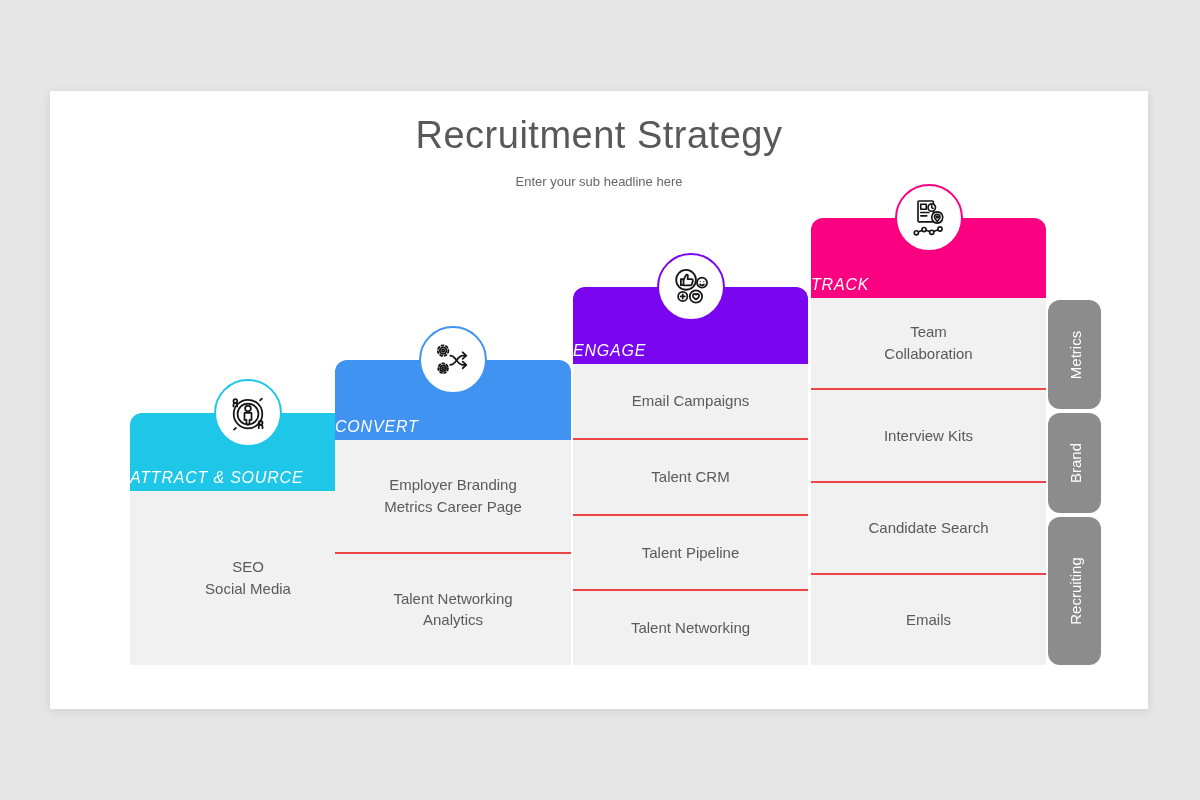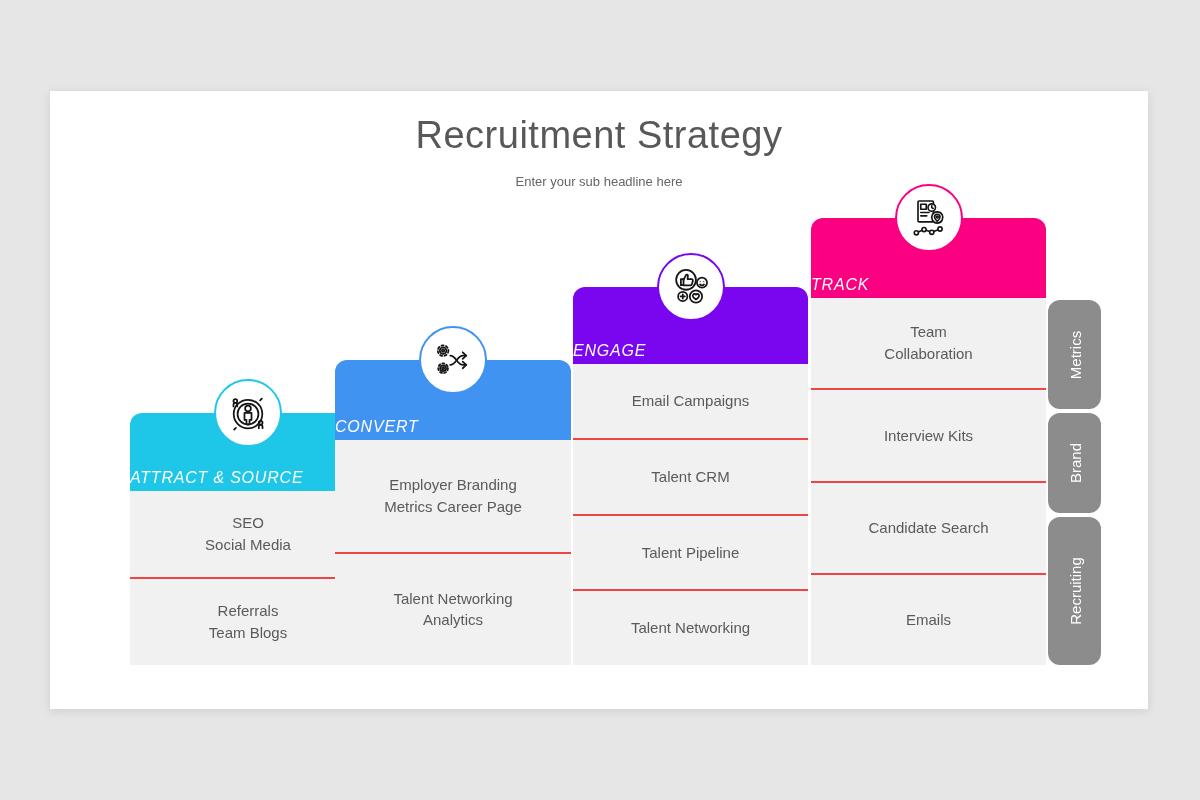--- a/index.html
+++ b/index.html
@@ -113,22 +113,20 @@
           <circle cx="31.5" cy="28.8" r="1.7"></circle>
           <path d="M29.8 33.8 v-1.4 a1.7 1.7 0 0 1 3.4 0 v1.4"></path>
           <path d="M31 8.5 l1.6-1.6 M9 33.5 l-1.6 1.6"></path>
         </svg>
       </div>
       <span class="label">ATTRACT &amp; SOURCE</span>
     </div>
     <div class="col-body">
       <div class="cell">SEO
 Social Media</div>
-      <div class="cell">Referrals
-Team Blogs</div>
     </div>
   </div>
 
   <div class="column col2">
     <div class="col-header">
       <div class="icon-circle">
         <svg class="icon-svg" viewBox="0 0 40 40" fill="none" stroke="#151515" stroke-width="1.6" stroke-linecap="round" stroke-linejoin="round">
           <circle cx="11" cy="11.5" r="4.8" stroke-dasharray="2 2.1"></circle>
           <circle cx="11" cy="11.5" r="3"></circle>
           <circle cx="11" cy="11.5" r="1.1"></circle>

